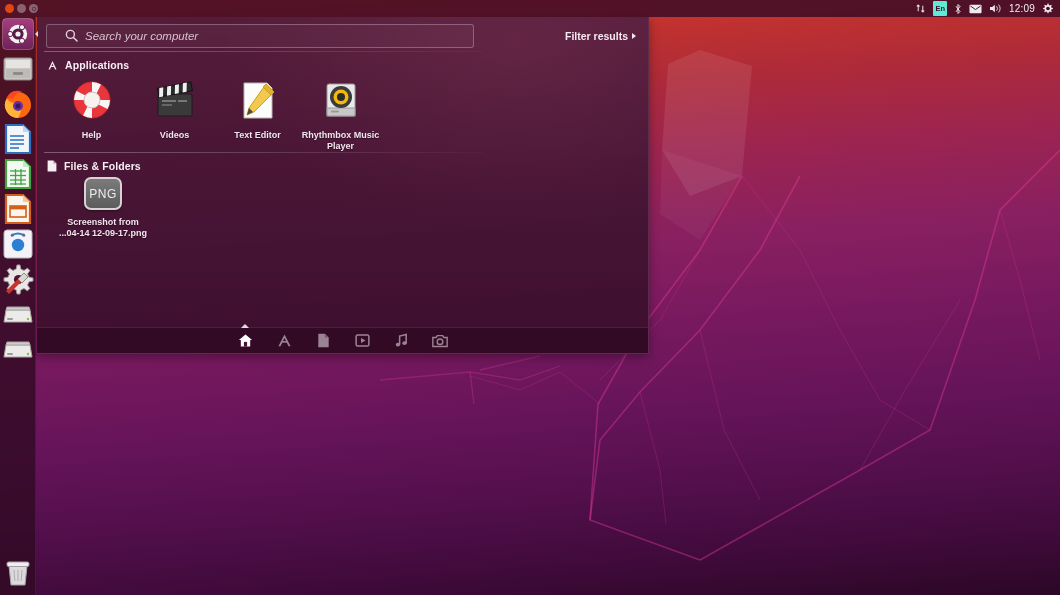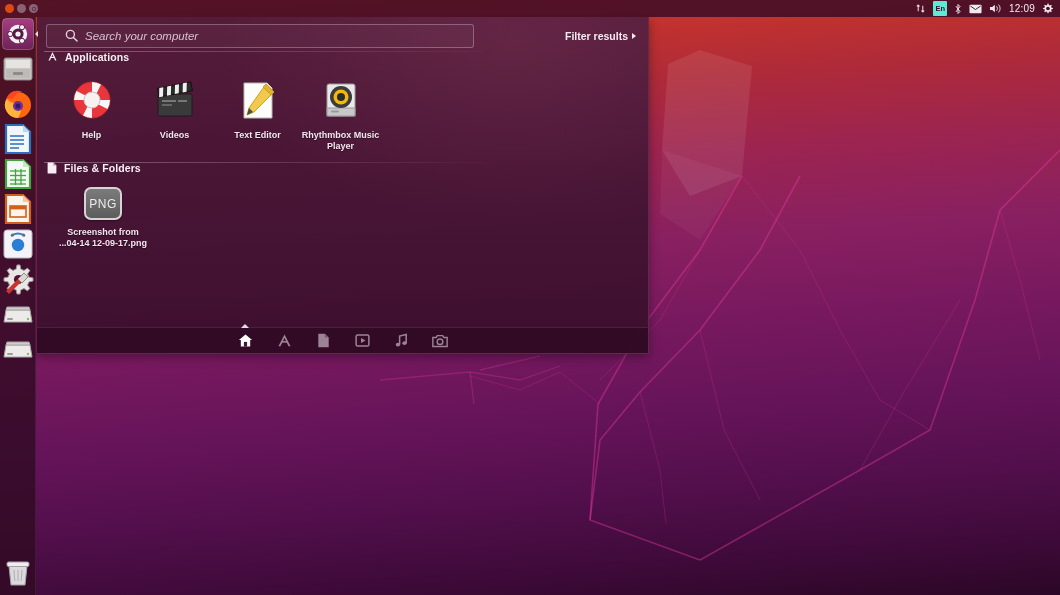--- a/index.html
+++ b/index.html
@@ -110,21 +110,21 @@
     display: flex; align-items: center; gap: 4px; cursor: pointer;
   }
   .tri-right {
     width: 0; height: 0;
     border-top: 3px solid transparent; border-bottom: 3px solid transparent;
     border-left: 4px solid #f4eaf0;
   }
 
   
   .group-header {
-    position: relative; height: 20px; display: flex; align-items: flex-start;
+    position: relative; height: 20px; display: flex; align-items: flex-end;
     gap: 7px; padding-left: 10px; z-index: 3;
   }
   .group-header .ghline {
     position: absolute; left: 7px; top: 0; height: 1px;
     background: linear-gradient(to right, rgba(255,255,255,0.30), rgba(255,255,255,0.02));
   }
   .group-header .gh-label {
     color: #f6eef3; font-size: 10.5px; font-weight: bold; letter-spacing: .1px;
   }
 
@@ -474,21 +474,21 @@
           <circle cx="24" cy="21" r="11" fill="#3b3b3b"></circle>
           <circle cx="24" cy="21" r="7.5" fill="#f2b90c"></circle>
           <circle cx="24" cy="21" r="4" fill="#2a2a2a"></circle>
           <rect x="14" y="34.5" width="8" height="2" rx="1" fill="#9a9a9a"></rect>
         </svg>
       </div>
       <div class="result-label">Rhythmbox Music Player</div>
     </div>
   </div>
 
-  <div class="group-header" style="margin-top:10px">
+  <div class="group-header" style="margin-top:0">
     <div class="ghline" style="width:440px"></div>
     <svg width="10" height="12" viewBox="0 0 10 12">
       <path d="M0.6 0.6 H6.4 L9.4 3.6 V11.4 H0.6 Z" fill="#f6eef3"></path>
       <path d="M6.4 0.6 V3.6 H9.4 Z" fill="#b98ca9"></path>
     </svg>
     <span class="gh-label">Files &amp; Folders</span>
   </div>
 
   <div class="results files-grid">
     <div class="result-item file-item">

